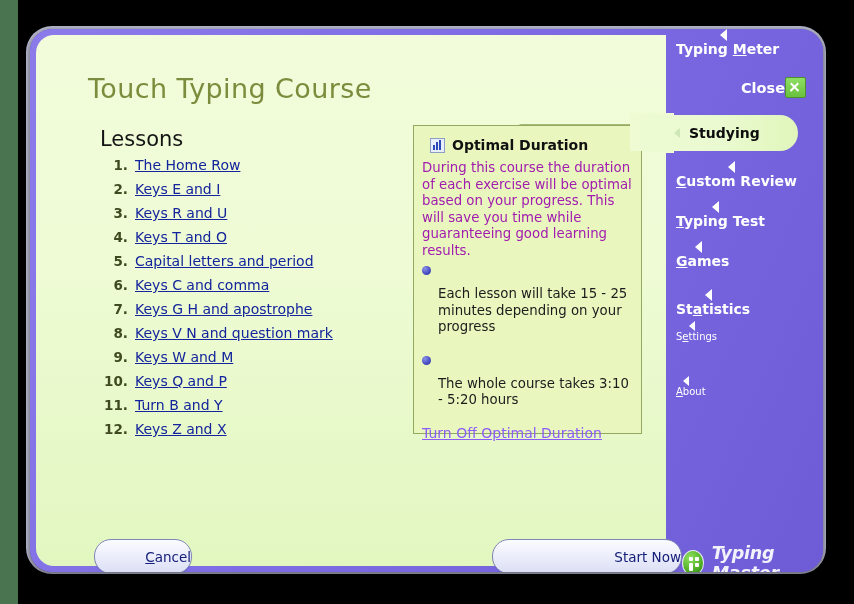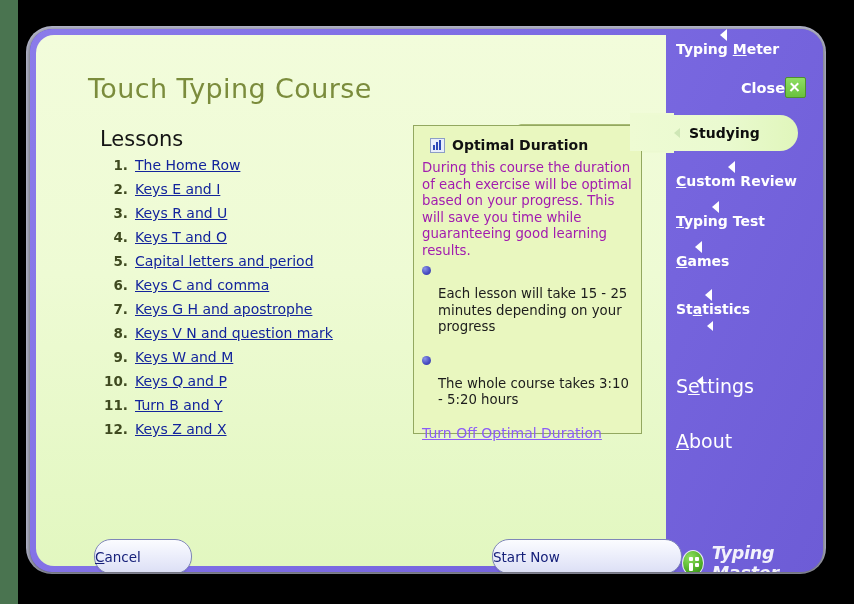--- a/index.html
+++ b/index.html
@@ -222,21 +222,21 @@
   .dialog-button {
     position: absolute;
     height: 33px;
     border: 1px solid #7f86b8;
     border-radius: 17px;
     background: linear-gradient(to bottom, #fbfcff 0%, #eceefb 48%, #dcdff5 100%);
     color: #16207a;
     font-size: 13.5px;
     display: flex;
     align-items: center;
-    justify-content: flex-start;
+    justify-content: flex-end;
     cursor: pointer;
     box-shadow: 0 1px 1px rgba(0,0,0,0.1);
   }
   #cancel-button { left: 64px; top: 510px; width: 96px; }
   #start-now-button { left: 423px; top: 510px; width: 188px; margin-left: 39px; }
   .ul-char { text-decoration: underline; }
 
   
   #sidebar {
     position: absolute;
@@ -311,21 +311,21 @@
     width: 0; height: 0;
     border-right: 7px solid #ffffff;
     border-top: 6px solid transparent;
     border-bottom: 6px solid transparent;
   }
   .nav-item .lbl {
     font-size: 14px;
     font-weight: bold;
     color: #ffffff;
   }
-  .nav-item.secondary .lbl { font-weight: normal; font-size: 19px; margin-top: 44px; }
+  .nav-item.secondary .lbl { font-weight: normal; font-size: 10px; }
   .nav-item.secondary .chev {
     border-right-width: 6px;
     border-top-width: 5px;
     border-bottom-width: 5px;
   }
 
   
   #brand-logo {
     position: absolute;
     left: 16px; top: 514px;

